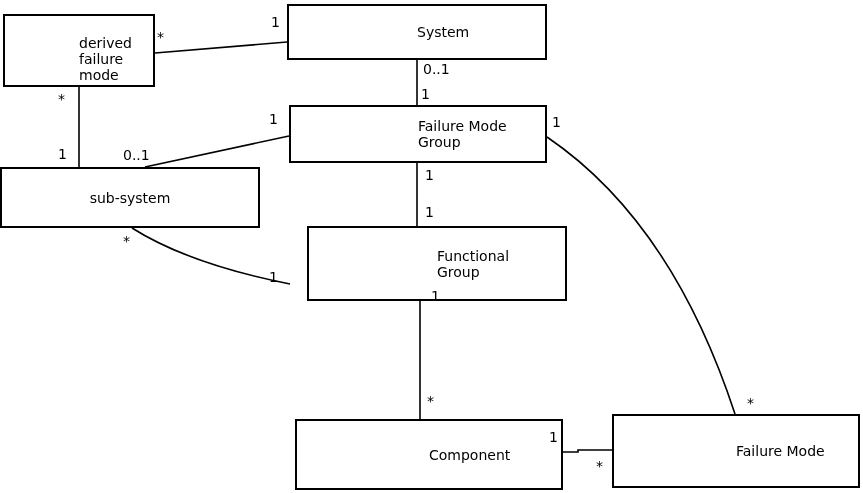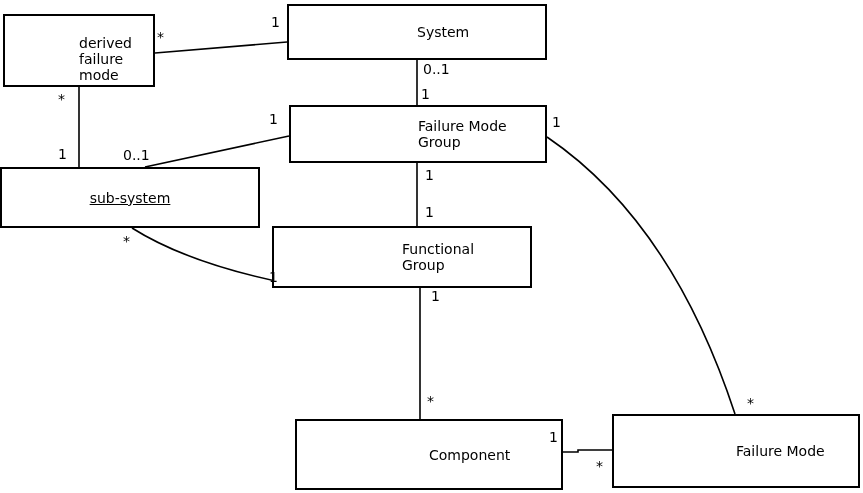--- a/index.html
+++ b/index.html
@@ -46,21 +46,20 @@
   }
   .box-label.align-bottom {
     top: auto;
     bottom: 2px;
     transform: none;
   }
   .box-label.align-center {
     left: 0;
     right: 0;
     text-align: center;
-    text-decoration: underline;
   }
   .mult {
     position: absolute;
     font-size: 14px;
     line-height: 15px;
     color: #000000;
     white-space: nowrap;
   }
 </style>
 </head>
@@ -92,21 +91,21 @@
 
   <div class="box" style="left:289px;top:105px;width:258px;height:58px">
     <div class="box-label">Failure Mode
 Group</div>
   </div>
 
   <div class="box" style="left:0px;top:167px;width:260px;height:61px">
     <div class="box-label align-center">sub-system</div>
   </div>
 
-  <div class="box" style="left:272px;top:226px;width:260px;height:62px">
+  <div class="box" style="left:307px;top:226px;width:260px;height:75px">
     <div class="box-label">Functional
 Group</div>
   </div>
 
   <div class="box" style="left:295px;top:419px;width:268px;height:71px">
     <div class="box-label">Component</div>
   </div>
 
   <div class="box" style="left:612px;top:414px;width:248px;height:74px">
     <div class="box-label">Failure Mode</div>

